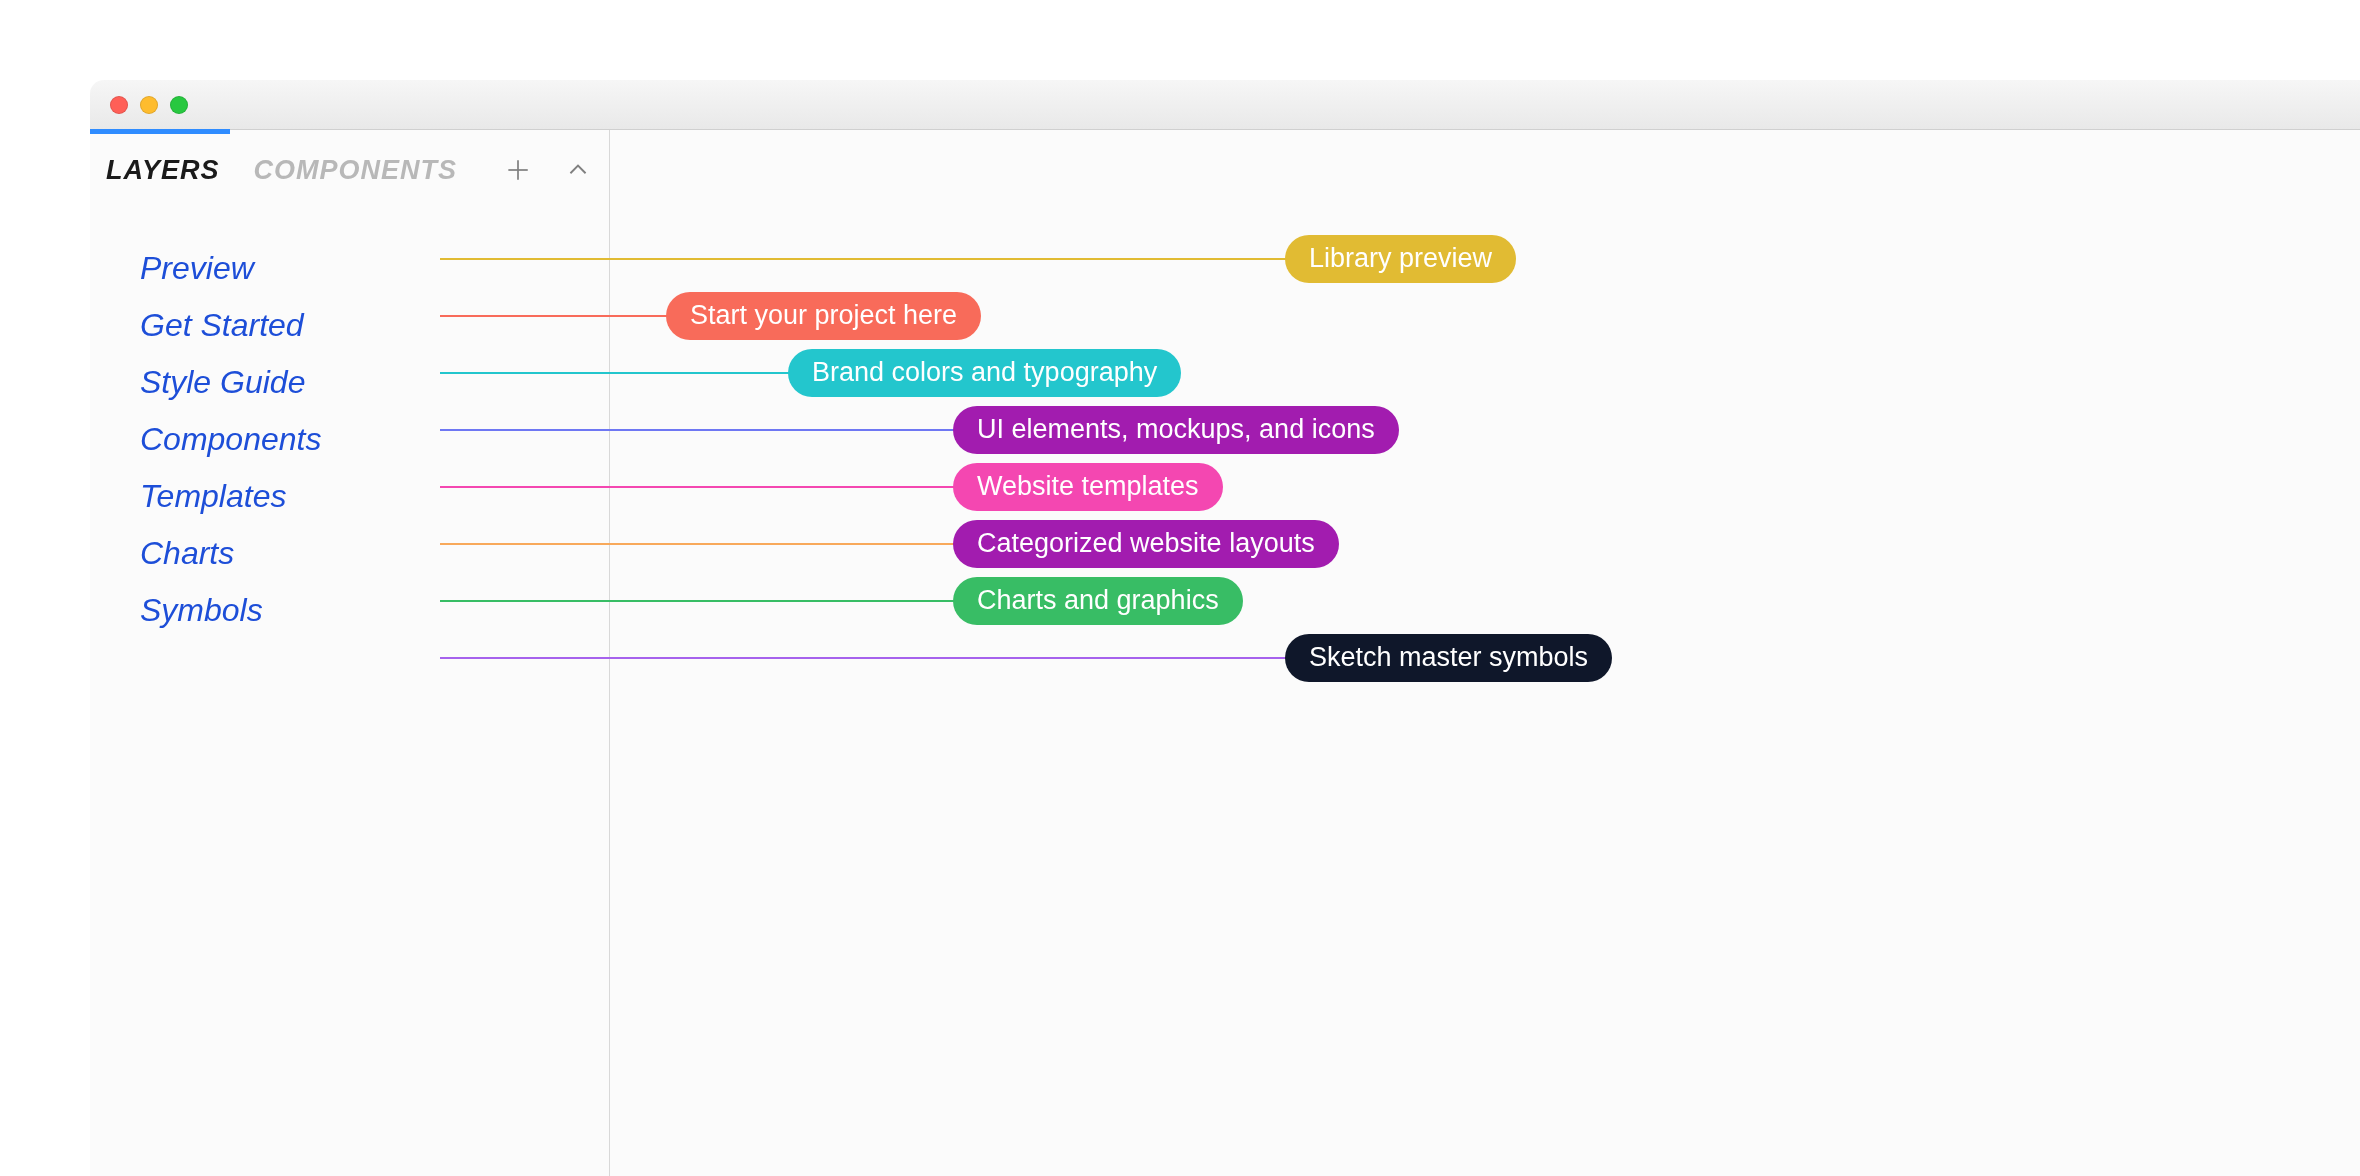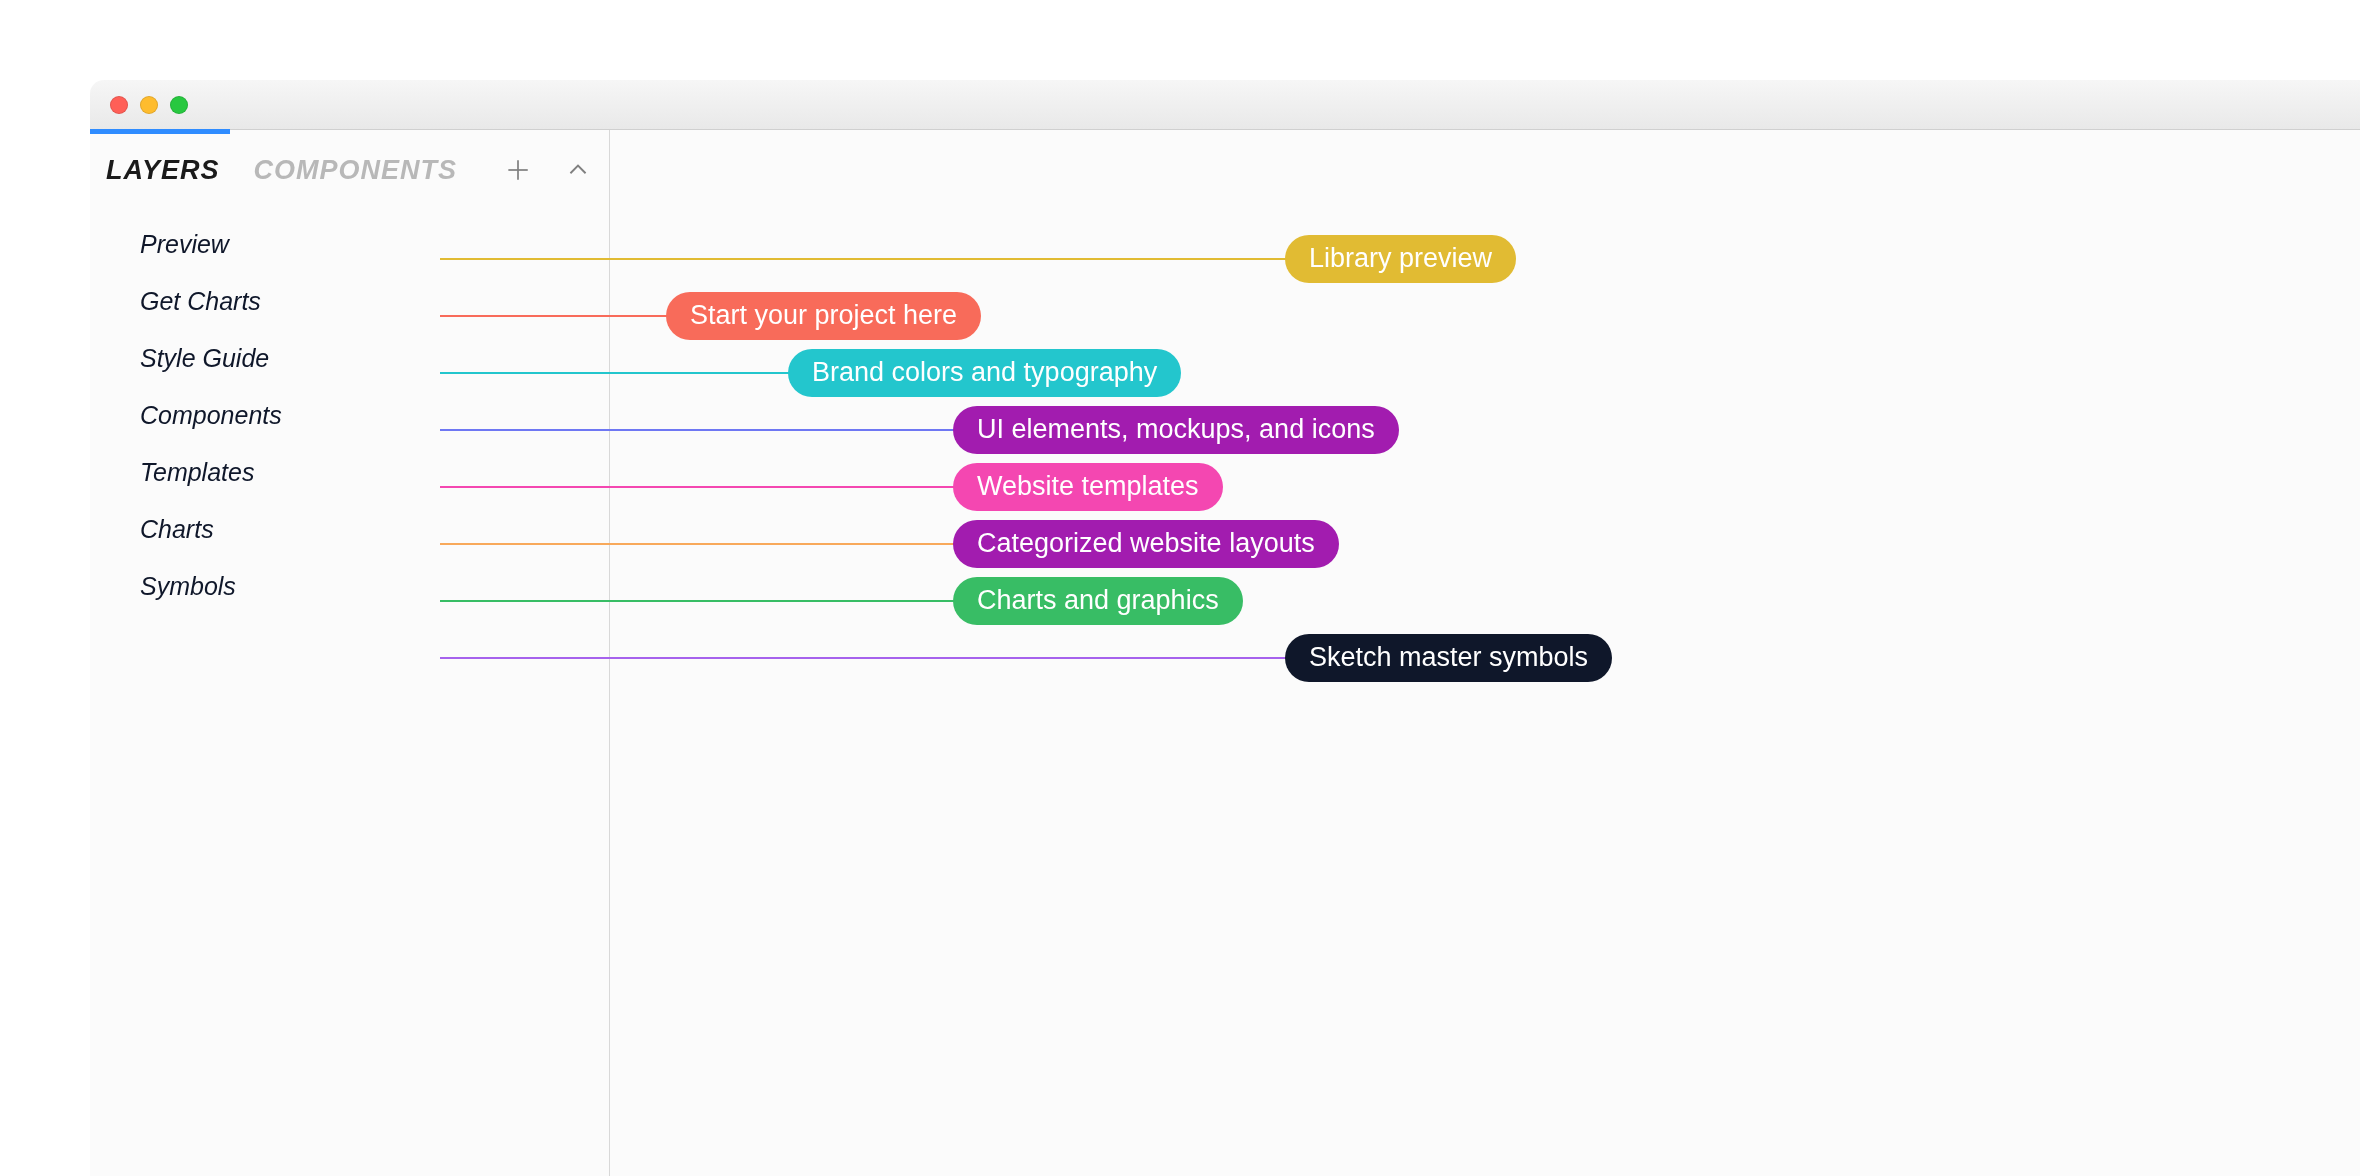--- a/index.html
+++ b/index.html
@@ -108,25 +108,25 @@
     align-items: center;
     justify-content: center;
     cursor: pointer;
   }
   .icon-btn svg { display: block; }
 
   
   .layer-list { padding: 20px 0 0 0; }
   .layer-item {
     display: flex;
-    align-items: flex-start;
+    align-items: flex-end;
     height: 57px;
     padding-left: 50px;
-    font-size: 25px;
-    color: #0f172a;
+    font-size: 32px;
+    color: #1d4ed8;
     cursor: pointer;
   }
 
   
   .overlay {
     position: absolute;
     left: 0; top: 130px; 
     right: 0;
     pointer-events: none;
   }
@@ -192,21 +192,21 @@
               </svg>
           </span>
         </div>
       </div>
 
       <div class="layer-list" id="layer-list">
           <div class="layer-item">
             <span>Preview</span>
           </div>
           <div class="layer-item">
-            <span>Get Charts</span>
+            <span>Get Started</span>
           </div>
           <div class="layer-item">
             <span>Style Guide</span>
           </div>
           <div class="layer-item">
             <span>Components</span>
           </div>
           <div class="layer-item">
             <span>Templates</span>
           </div>

